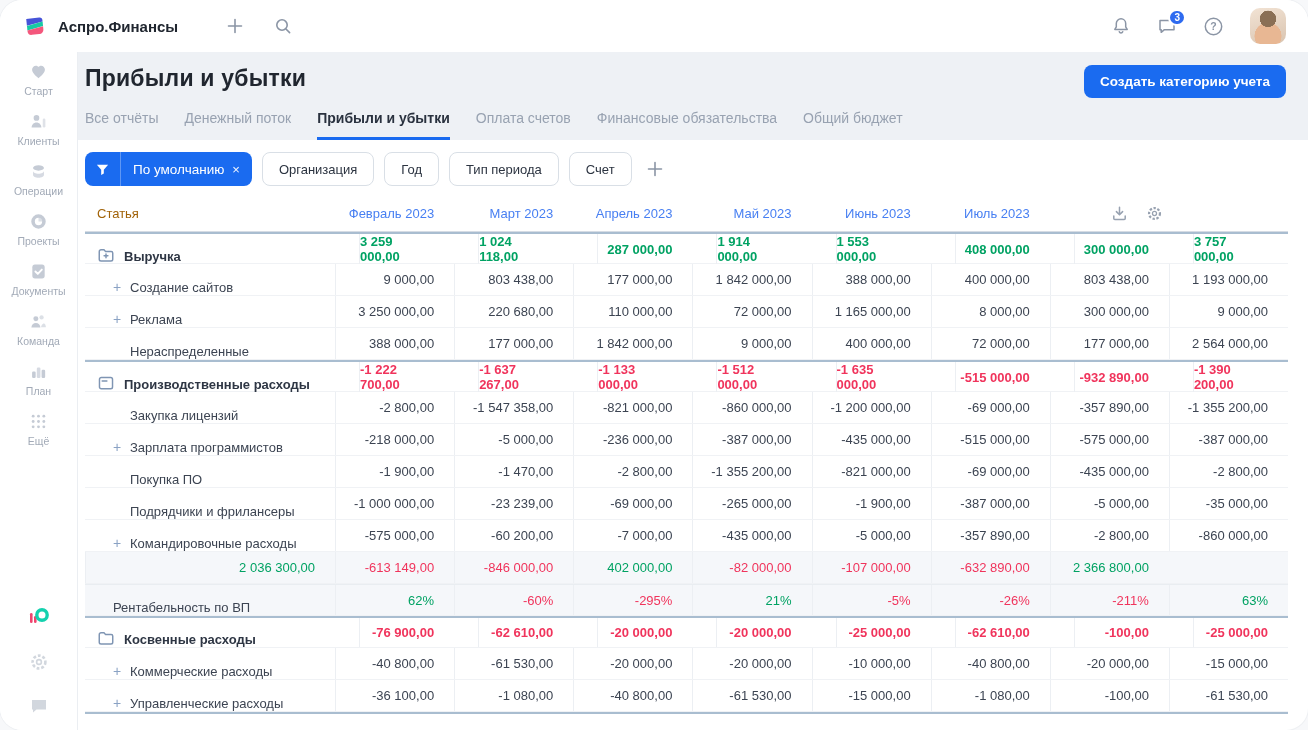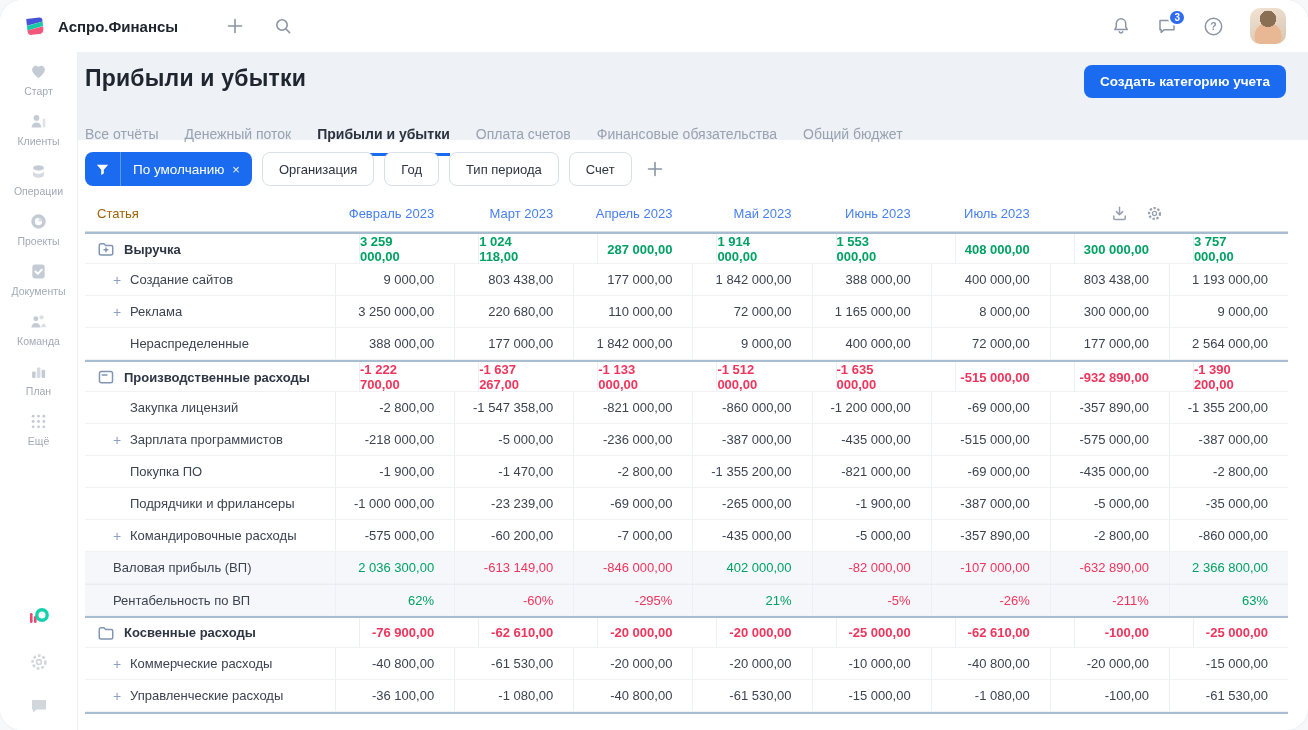--- a/index.html
+++ b/index.html
@@ -32,21 +32,21 @@
   .side-label { font-size:10.5px; color:#a2aab7; }
   .side-bottom { margin-top:auto; display:flex; flex-direction:column; align-items:center; gap:24px; }
 
   
   .main { margin-left:63px; height:678px; display:flex; flex-direction:column; }
   .band { background:#eef1f5; padding:13px 22px 0 22px; height:88px; }
   .band-top { display:flex; align-items:flex-start; justify-content:space-between; }
   .page-title { font-size:23px; font-weight:600; color:#20262f; letter-spacing:.2px; }
   .create-btn { background:var(--accent); color:#fff; border:none; font-family:inherit; font-size:13.5px;
     font-weight:600; padding:9px 16px; border-radius:8px; cursor:pointer; }
-  .tabs { display:flex; gap:26px; margin-top:28px; }
+  .tabs { display:flex; gap:26px; margin-top:12px; }
   .tab { font-size:14px; color:#98a2b1; padding-bottom:11px; cursor:pointer; border-bottom:3px solid transparent; }
   .tab.active { color:#2a323f; font-weight:600; border-bottom-color:var(--accent); }
 
   
   .filter-row { display:flex; align-items:center; gap:10px; padding:12px 22px 8px 22px; }
   .filter-pill { display:flex; align-items:center; background:var(--accent); border-radius:8px; height:34px;
     color:#fff; cursor:pointer; overflow:hidden; }
   .pill-funnel { width:36px; height:100%; display:flex; align-items:center; justify-content:center;
     border-right:1px solid rgba(255,255,255,.3); }
   .pill-label { font-size:13.5px; font-weight:500; padding:0 8px 0 12px; }
@@ -61,21 +61,21 @@
   .t-head { height:36px; border-bottom:1px solid #d6dce4; }
   .h-first { display:flex; align-items:center; padding-left:12px; font-size:13px; color:#a16207; }
   .h-month { display:flex; align-items:center; justify-content:flex-end; padding-right:20px; font-size:13px;
     color:var(--link); cursor:pointer; }
   .h-tools { display:flex; align-items:center; justify-content:flex-end; gap:18px; padding-right:6px; color:#97a1b0; }
   .h-tools span { cursor:pointer; display:flex; }
   .t-row { height:32px; border-bottom:1px solid #f0f2f5; background:#fff; }
   .t-row.section { border-top:2px solid #a9bdd0; }
   .t-row.shaded { background:#f5f7fa; }
   .t-row.shaded + .t-row.shaded { border-top:1px solid #e9edf1; }
-  .cell-name { display:flex; align-items:center; font-size:13px; color:#3c4452; padding-left:12px; }
+  .cell-name { display:flex; align-items:flex-end; font-size:13px; color:#3c4452; padding-left:12px; }
   .cell-name .sec-icon { display:flex; margin-right:9px; color:#7f95b3; }
   .t-row.section .cell-name { font-weight:600; color:#2e3644; }
   .cell-name.indent { padding-left:28px; }
   .plus { width:17px; color:#8aa2c4; font-size:14px; font-weight:400; flex:0 0 17px; }
   .cell { display:flex; align-items:center; justify-content:flex-end; padding-right:20px;
     border-left:1px solid #eceff3; font-size:13px; }
   .cell.dark { color:#3c4452; }
   .cell.pos { color:var(--green); } .cell.neg { color:var(--red); }
   .t-row.section .cell { font-weight:700;margin-left:24px; }
   .t-row.shaded .cell { font-weight:500; }
@@ -451,23 +451,20 @@
             <div class="cell dark">-575 000,00</div>
             <div class="cell dark">-60 200,00</div>
             <div class="cell dark">-7 000,00</div>
             <div class="cell dark">-435 000,00</div>
             <div class="cell dark">-5 000,00</div>
             <div class="cell dark">-357 890,00</div>
             <div class="cell dark">-2 800,00</div>
             <div class="cell dark">-860 000,00</div>
           </div>
           <div class="t-row shaded">
-            <div class="cell-name indent">
-              <span>Валовая прибыль (ВП)</span>
-            </div>
             <div class="cell pos">2 036 300,00</div>
             <div class="cell neg">-613 149,00</div>
             <div class="cell neg">-846 000,00</div>
             <div class="cell pos">402 000,00</div>
             <div class="cell neg">-82 000,00</div>
             <div class="cell neg">-107 000,00</div>
             <div class="cell neg">-632 890,00</div>
             <div class="cell pos">2 366 800,00</div>
           </div>
           <div class="t-row shaded">

